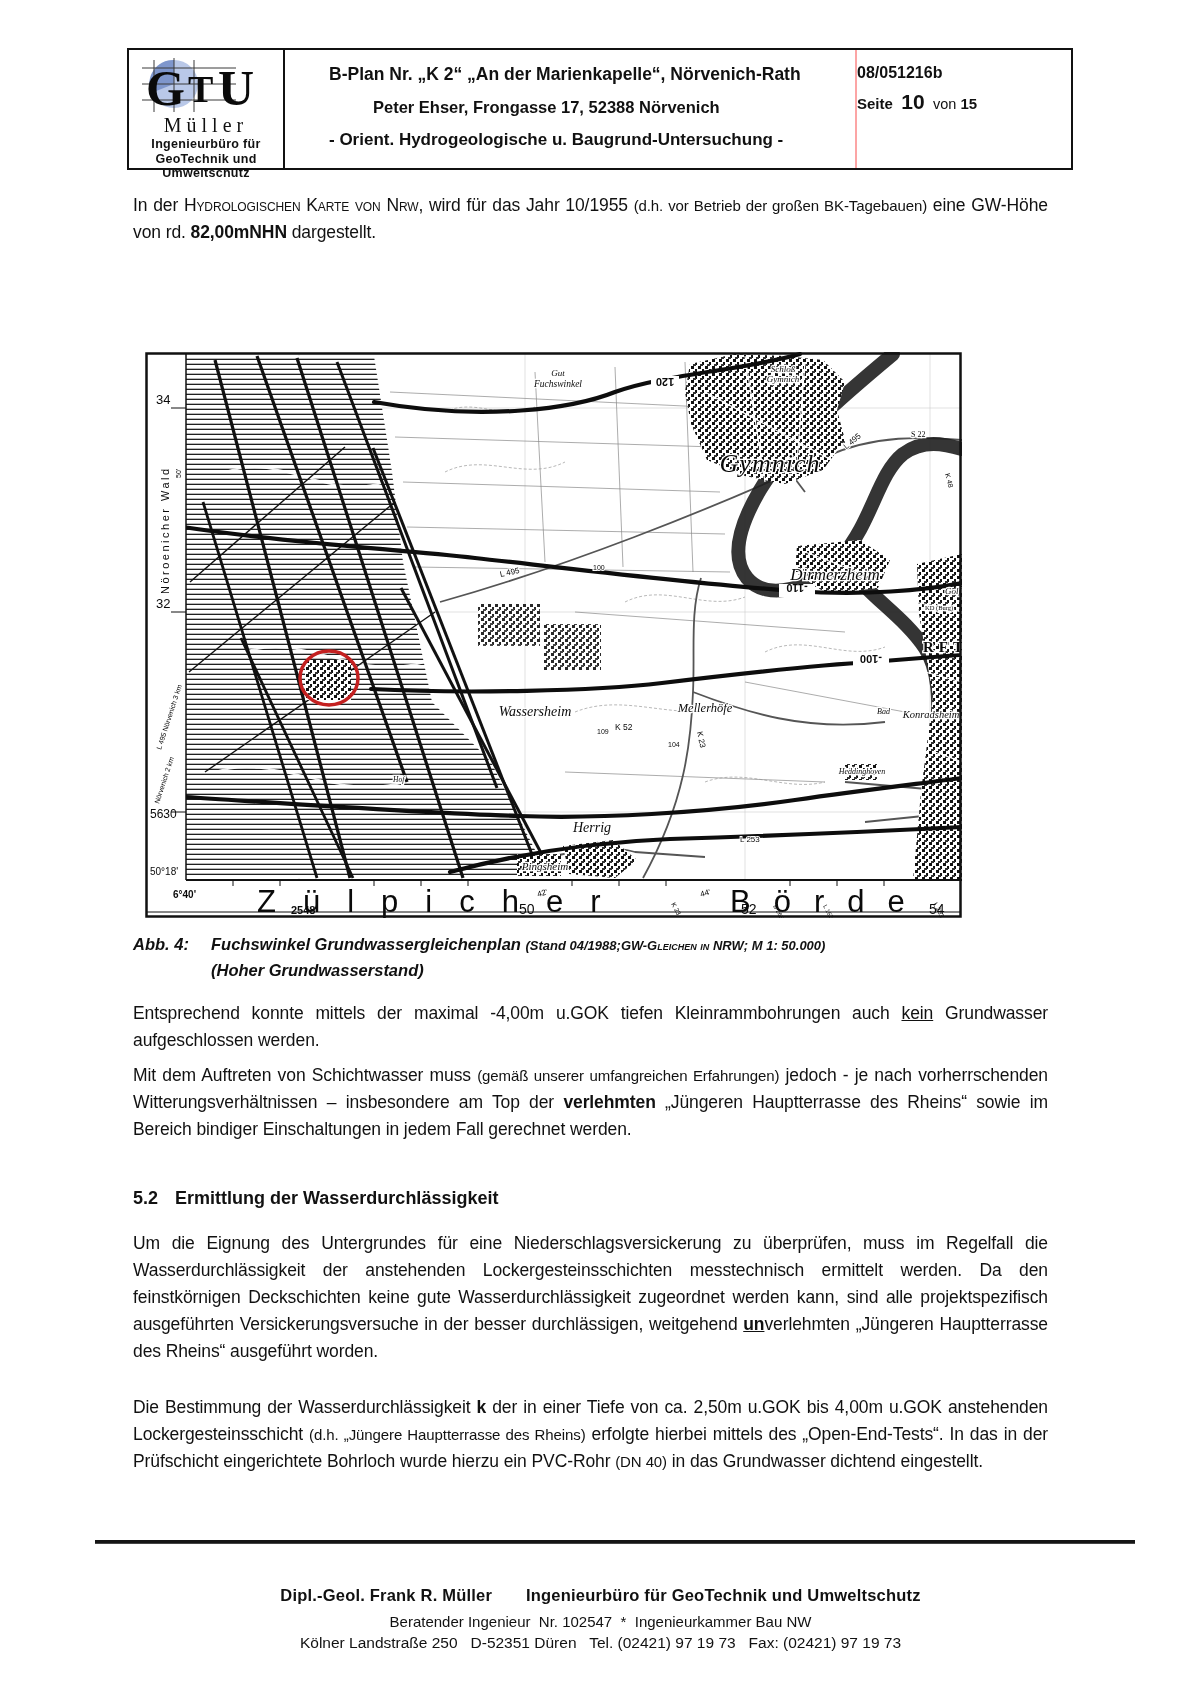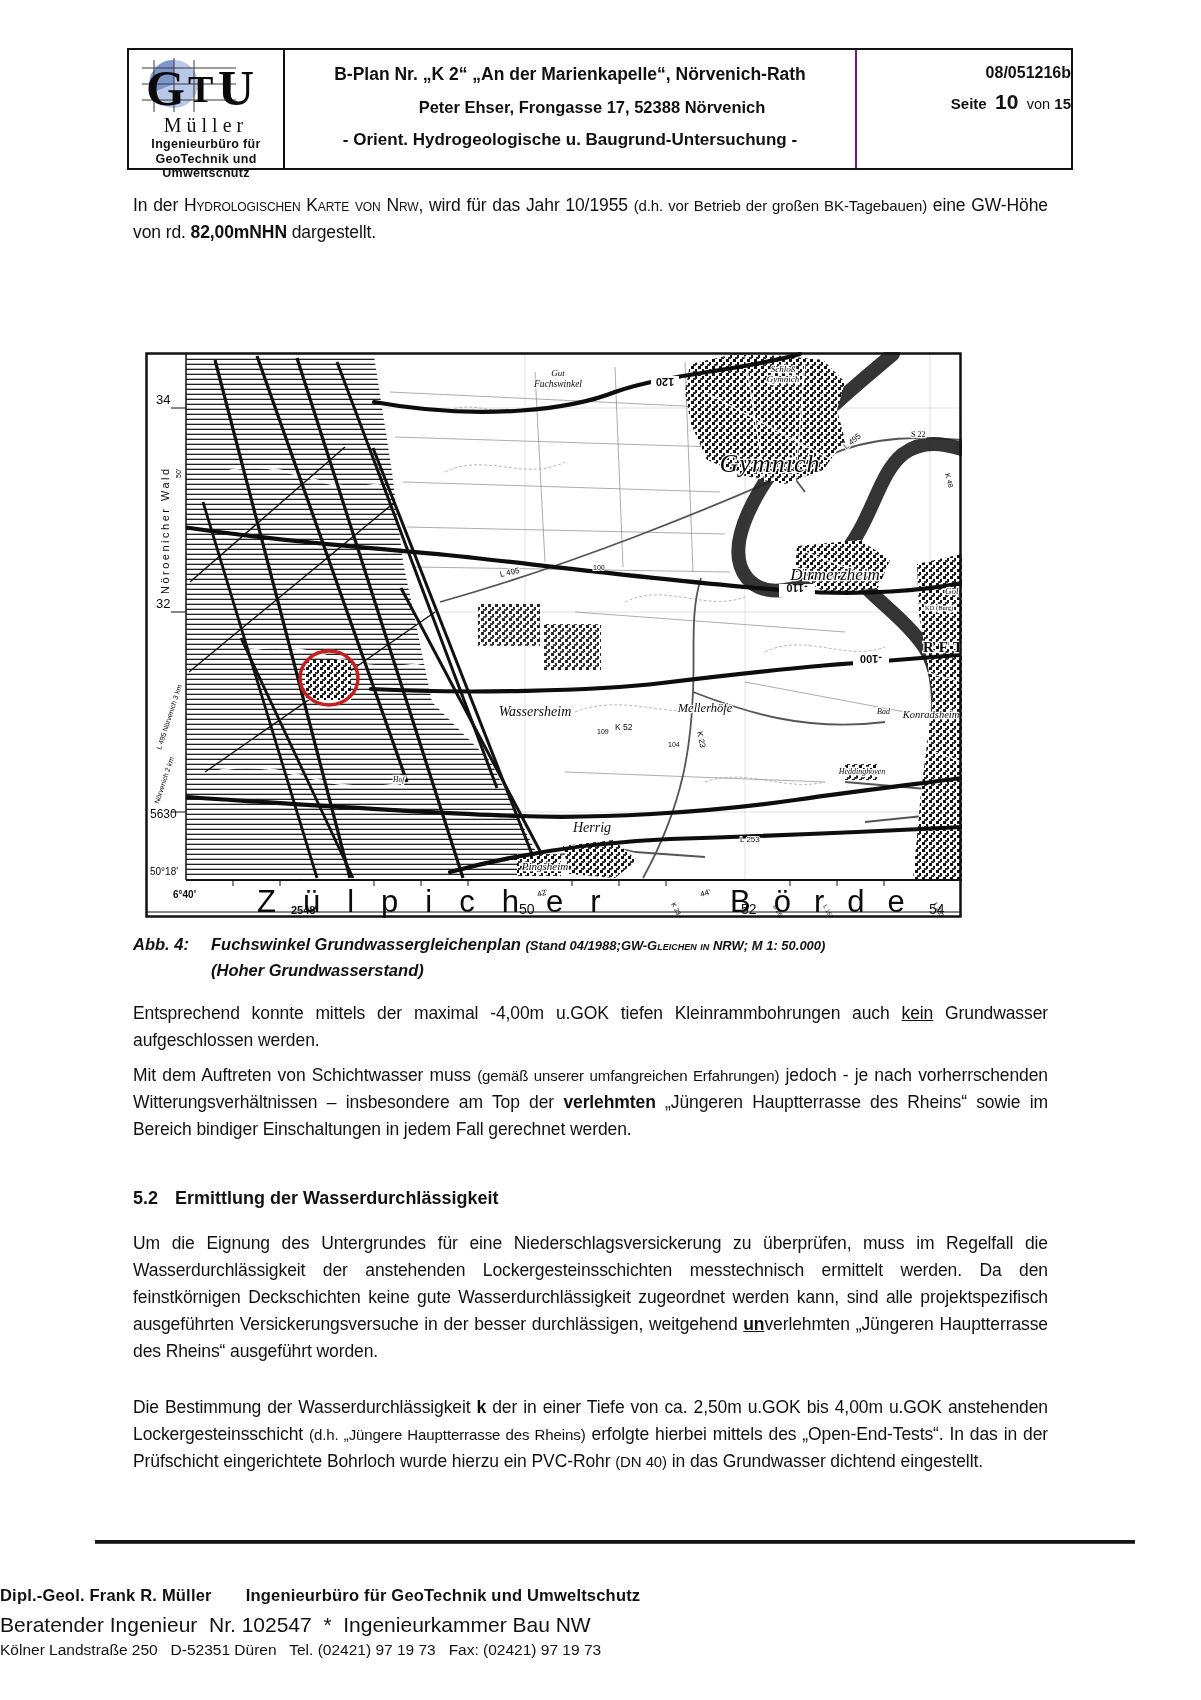--- a/index.html
+++ b/index.html
@@ -4,25 +4,25 @@
 <style>
   html,body{margin:0;padding:0;background:#e8e8e8;}
   .page{position:relative;width:1201px;height:1700px;background:#ffffff;overflow:hidden;
         font-family:"Liberation Sans",sans-serif;color:#111;}
   
   .hdr{position:absolute;left:127px;top:48px;width:946px;height:122px;border:2px solid #111;
        display:flex;box-sizing:border-box;}
   .hdr-logo{width:156px;border-right:2px solid #111;box-sizing:border-box;text-align:center;padding-top:8px;}
   .hdr-logo .mname{font-family:"Liberation Serif",serif;font-size:20px;letter-spacing:5px;margin-top:-4px;}
   .hdr-logo .sub{font-size:12.5px;font-weight:bold;line-height:14.5px;letter-spacing:.3px;}
-  .hdr-mid{flex:1;text-align:center;padding-top:14px;}
+  .hdr-mid{flex:1;padding-top:14px;margin-left:44px;}
   .hdr-mid .l1{font-size:17.5px;font-weight:bold;}
   .hdr-mid .l2{font-size:16.5px;font-weight:bold;margin-top:13px;padding-left:44px;}
   .hdr-mid .l3{font-size:17px;font-weight:bold;margin-top:13px;}
-  .hdr-right{width:216px;border-left:2px solid #701a75;box-sizing:border-box;text-align:right;}
+  .hdr-right{width:216px;border-left:2px solid #fca5a5;box-sizing:border-box;text-align:left;}
   .hdr-right .doc{font-size:16px;font-weight:bold;margin-top:14px;}
   .hdr-right .pg{margin-top:8px;font-size:15px;font-weight:bold;}
   .hdr-right .pg .cur{font-size:21px;}
   .hdr-right .pg .von{font-weight:normal;font-size:14.5px;}
   
   .blk{position:absolute;left:133px;width:915px;text-align:justify;
        font-size:17.5px;line-height:27px;letter-spacing:-0.1px;}
   .sc{font-variant:small-caps;}
   .sm{font-size:15px;}
   .b{font-weight:bold;}
@@ -31,23 +31,23 @@
   .h52{position:absolute;left:133px;width:915px;font-size:18px;font-weight:bold;}
   .h52 .num{display:inline-block;width:42px;}
   .cap{position:absolute;left:133px;width:915px;font-style:italic;font-weight:bold;
        font-size:16.5px;line-height:25px;padding-left:78px;box-sizing:border-box;}
   .cap .lab{position:absolute;left:0;}
   .cap .det{font-size:13px;}
   
   .fig{position:absolute;left:145px;top:352px;width:817px;height:566px;}
   
   .frule{position:absolute;left:95px;top:1540px;width:1040px;height:3px;background:#151515;border-bottom:1px solid #444;}
-  .foot{position:absolute;left:0;top:1586px;width:1201px;}
+  .foot{position:absolute;left:0;top:1586px;width:1201px;text-align:center;}
   .foot .f1{font-size:16.5px;font-weight:bold;letter-spacing:.2px;}
-  .foot .f2{font-size:21px;margin-top:8px;white-space:pre-wrap;}
+  .foot .f2{font-size:15px;margin-top:8px;white-space:pre-wrap;}
   .foot .f3{font-size:15.5px;margin-top:4px;white-space:pre-wrap;}
   .foot .gap{display:inline-block;width:34px;}
   svg text{fill:#0a0a0a;}
 </style>
 </head>
 <body>
 
 <div class="page">
 
   <div class="hdr">

